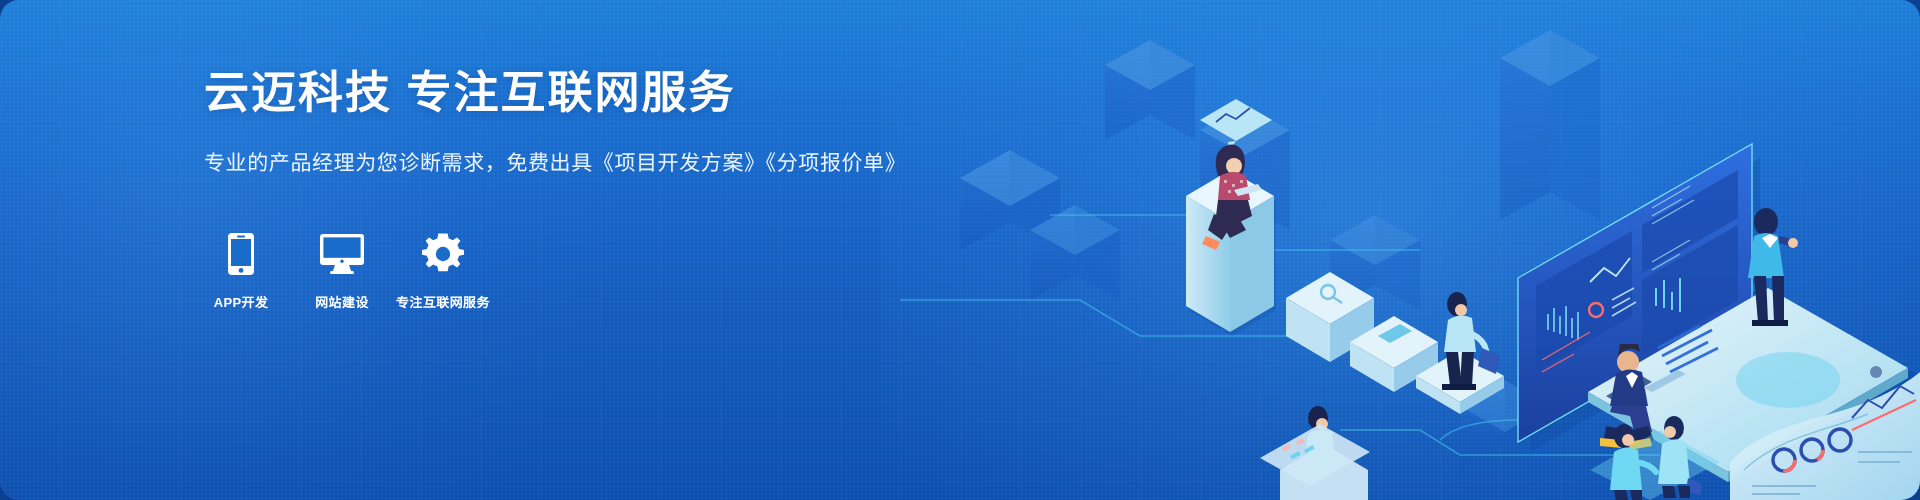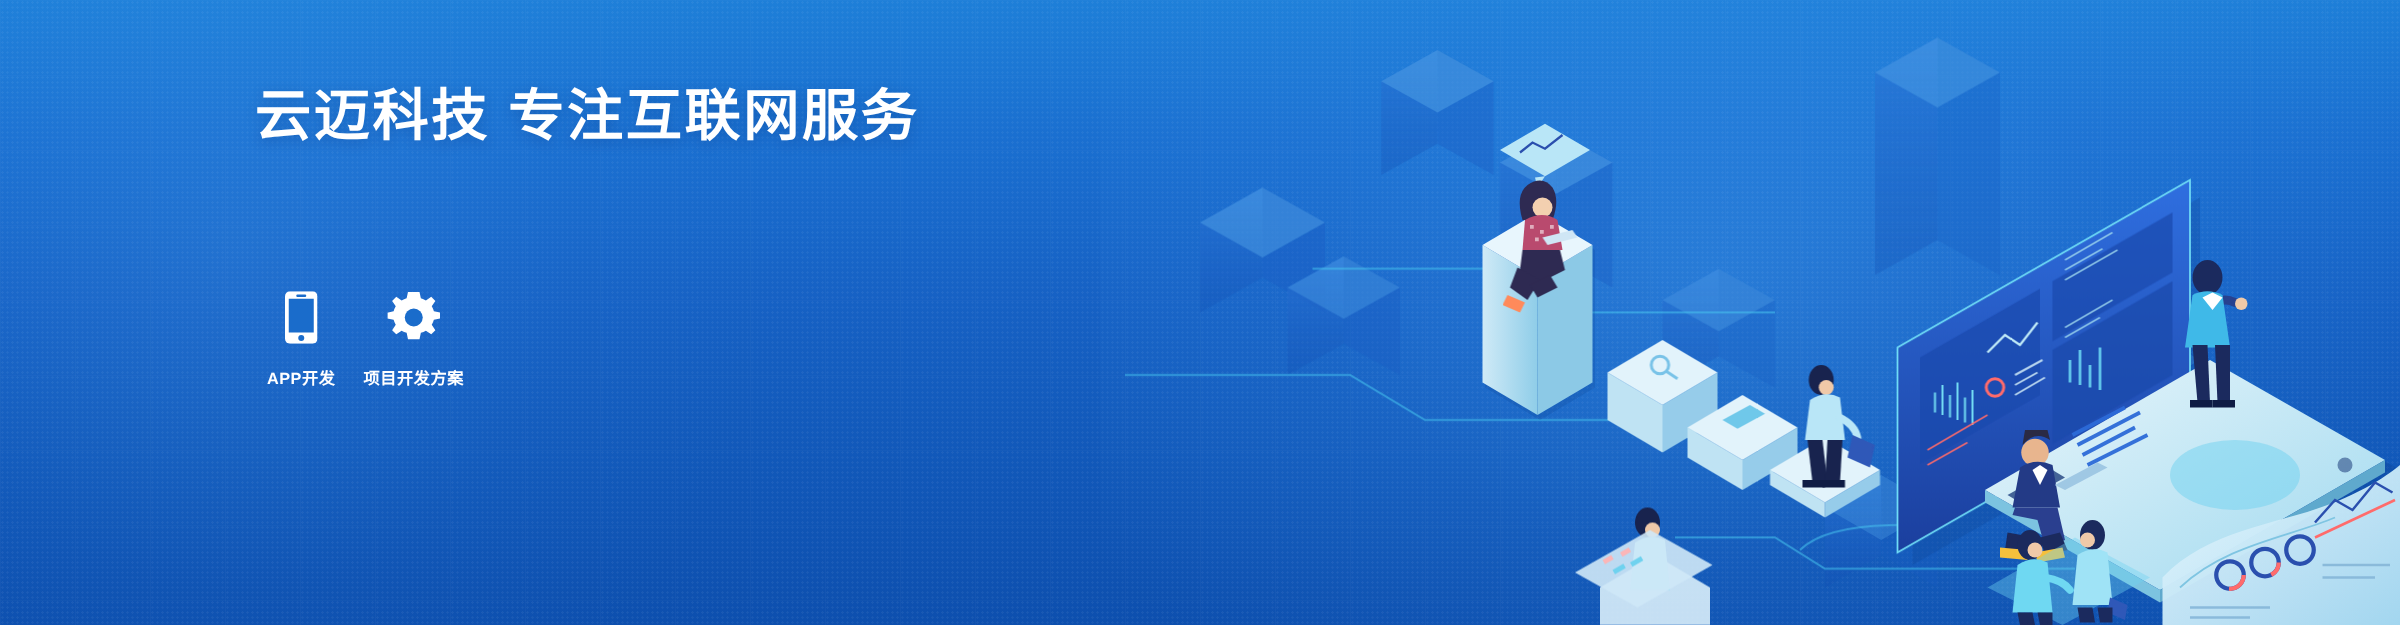--- a/index.html
+++ b/index.html
@@ -10,20 +10,21 @@
   }
   body {
     font-family: "Liberation Sans", "DejaVu Sans", sans-serif;
   }
   .banner {
     position: relative;
     width: 1920px;
     height: 500px;
     overflow: hidden;
     background: linear-gradient(180deg, #1e7fd8 0%, #1a6fd0 22%, #1661c4 48%, #1158b9 74%, #0d4fae 100%);
+    border-radius: 19px;
   }
   
   .bg-glow {
     position: absolute;
     left: 880px;
     top: -120px;
     width: 1100px;
     height: 760px;
     background: radial-gradient(ellipse at 45% 45%, rgba(80,180,255,0.30) 0%, rgba(60,150,240,0.14) 38%, rgba(20,90,190,0.0) 70%);
     pointer-events: none;
@@ -84,21 +85,21 @@
   }
   .sub + .sub { margin-top: 2px; }
 
   
   .services {
     position: absolute;
     left: 204px;
     top: 232px;
     display: flex;
     align-items: flex-end;
-    gap: 16px;
+    gap: 27px;
   }
   .service {
     width: 74px;
     display: flex;
     flex-direction: column;
     align-items: center;
     cursor: pointer;
   }
   .service .glyph {
     height: 44px;
@@ -132,47 +133,60 @@
 
 <div class="banner">
 
   <div class="bg-glow-left"></div>
   <div class="bg-glow"></div>
   <div class="bg-lines"></div>
   <div class="bg-texture"></div>
 
   <div class="copy">
     <h1 class="headline">云迈科技 专注互联网服务</h1>
+    <p class="sub">专业的产品经理为您诊断需求，免费出具《项目开发方案》《分项报价单》</p>
   </div>
 
   <div class="services">
 
     <div class="service">
       <span class="glyph">
         <svg width="26" height="42" viewBox="0 0 26 42">
           <rect x="0" y="0" width="26" height="42" rx="4" ry="4" fill="#ffffff"></rect>
           <rect x="3" y="6" width="20" height="27" fill="#1a6ccb"></rect>
           <rect x="9" y="2.6" width="8" height="2" rx="1" fill="#1a6ccb"></rect>
           <circle cx="13" cy="37.4" r="2.4" fill="#1a6ccb"></circle>
         </svg>
       </span>
       <span class="label">APP开发</span>
     </div>
 
 
 
+    <div class="service">
+      <span class="glyph">
+        <svg width="44" height="40" viewBox="0 0 44 40">
+          <rect x="0" y="0" width="44" height="31" rx="3" ry="3" fill="#ffffff"></rect>
+          <rect x="3.4" y="3.4" width="37.2" height="20.4" fill="#1a6ccb"></rect>
+          <circle cx="22" cy="27.2" r="1.7" fill="#1a6ccb"></circle>
+          <path d="M15 31 L29 31 L31.5 38 L12.5 38 Z" fill="#ffffff"></path>
+          <rect x="10" y="37" width="24" height="3" rx="1.5" fill="#ffffff"></rect>
+        </svg>
+      </span>
+      <span class="label">网站建设</span>
+    </div>
 
     <div class="service">
       <span class="glyph">
         <svg width="42" height="42" viewBox="0 0 42 42">
           <path d="M21 0.5 l4.6 0 1.1 5.1 a15.7 15.7 0 0 1 4.0 1.7 l4.3-2.9 3.3 3.3 -2.9 4.3 a15.7 15.7 0 0 1 1.7 4.0 l5.1 1.1 0 4.6 -5.1 1.1 a15.7 15.7 0 0 1-1.7 4.0 l2.9 4.3 -3.3 3.3 -4.3-2.9 a15.7 15.7 0 0 1-4.0 1.7 l-1.1 5.1 -4.6 0 -4.6 0 -1.1-5.1 a15.7 15.7 0 0 1-4.0-1.7 l-4.3 2.9 -3.3-3.3 2.9-4.3 a15.7 15.7 0 0 1-1.7-4.0 l-5.1-1.1 0-4.6 5.1-1.1 a15.7 15.7 0 0 1 1.7-4.0 l-2.9-4.3 3.3-3.3 4.3 2.9 a15.7 15.7 0 0 1 4.0-1.7 l1.1-5.1 z" fill="#ffffff"></path>
           <circle cx="21" cy="21" r="7.2" fill="#1a6ccb"></circle>
         </svg>
       </span>
-      <span class="label">项目开发方案</span>
+      <span class="label">专注互联网服务</span>
     </div>
 
   </div>
 
   <div class="illustration">
     <svg width="1020" height="500" viewBox="0 0 1020 500">
       <defs>
         <linearGradient id="scr" x1="0" y1="0" x2="0" y2="1">
           <stop offset="0%" stop-color="#2f6fe0"></stop>
           <stop offset="100%" stop-color="#1b3f9e"></stop>

